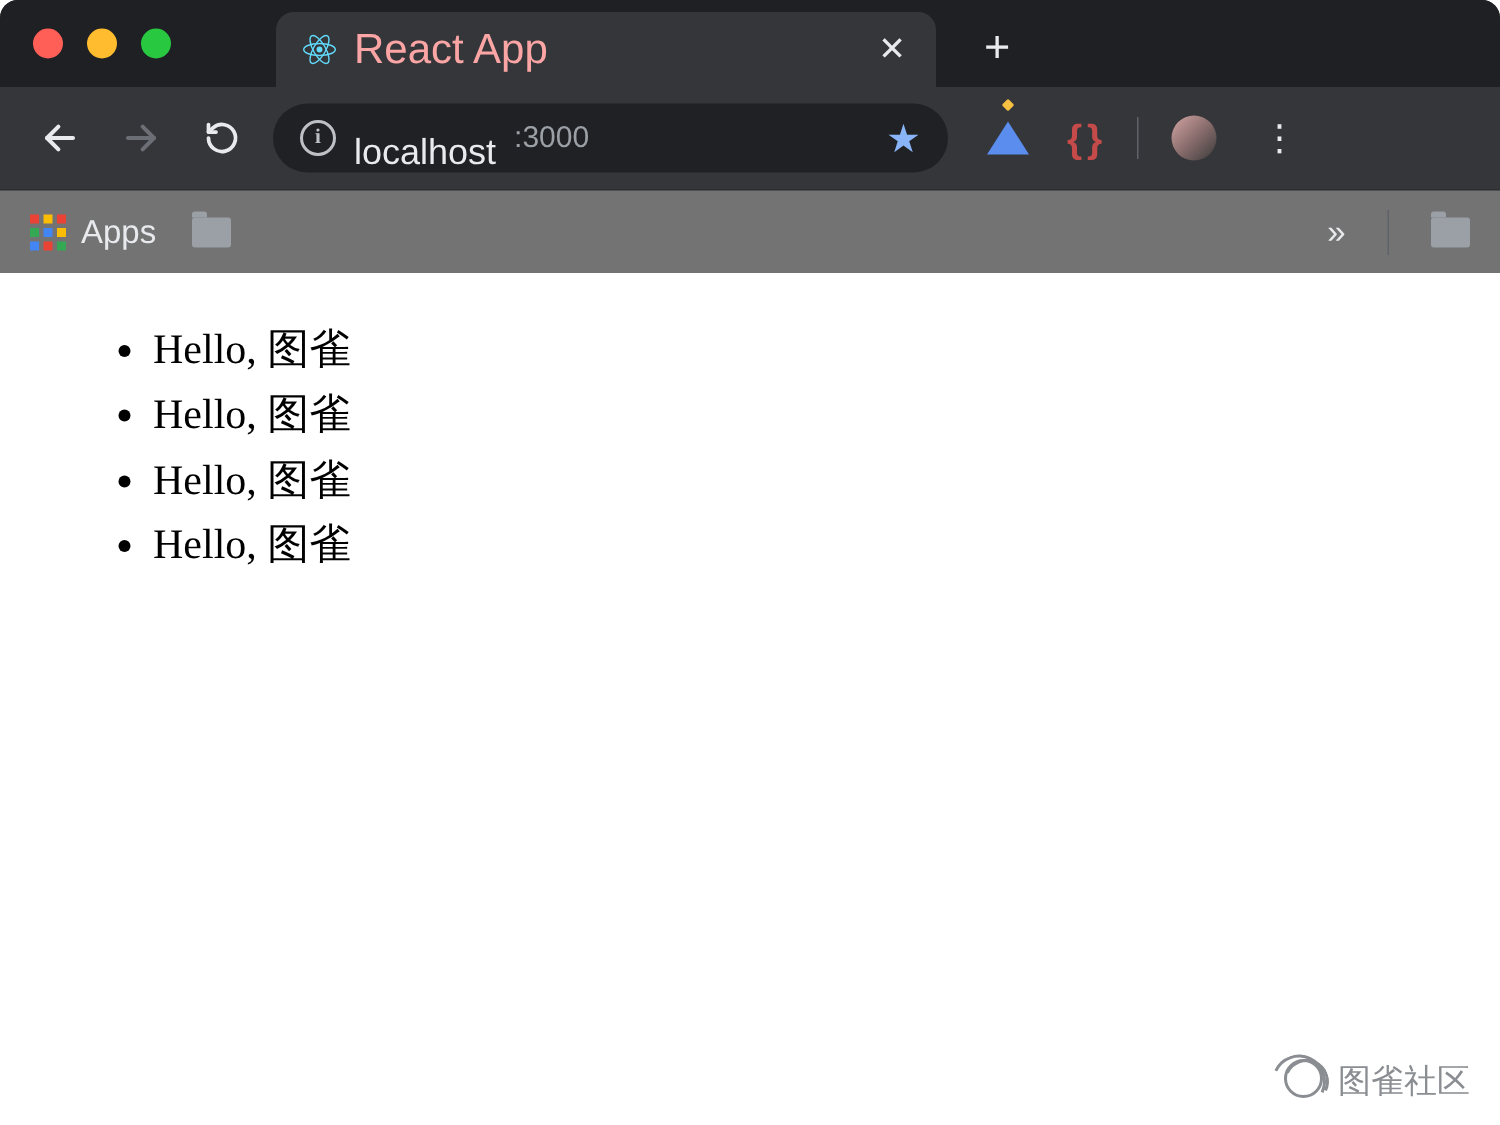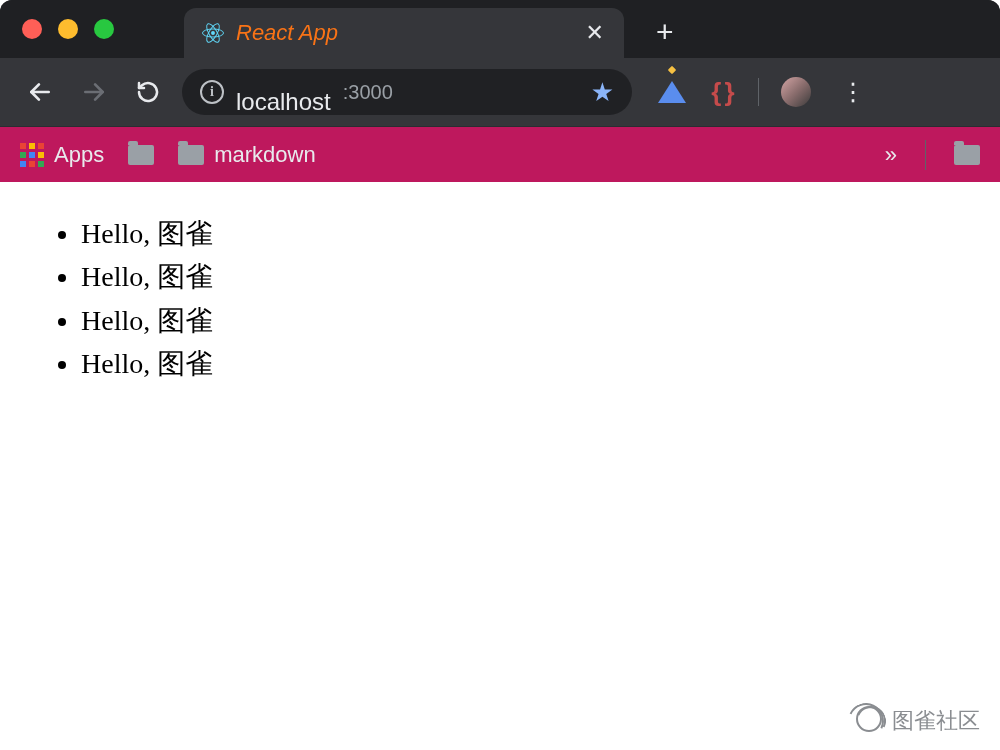--- a/index.html
+++ b/index.html
@@ -49,21 +49,21 @@
       margin-top: 8px;
     }
     .favicon {
       width: 22px;
       height: 22px;
       display: flex;
       align-items: center;
       justify-content: center;
     }
     .react-logo svg { width: 22px; height: 22px; }
-    .tab-title { font-size: 22px; color: #f97316; flex: 1; font-style: italic; }
+    .tab-title { font-size: 28px; color: #fca5a5; flex: 1; }
     .tab-close {
       font-size: 22px;
       color: #e8eaed;
       padding: 2px 6px;
       cursor: pointer;
     }
     .new-tab {
       margin-left: 22px;
       font-size: 30px;
       color: #e8eaed;
@@ -166,21 +166,21 @@
       background: linear-gradient(135deg, #d4a5a5 0%, #8a6d6d 50%, #3a3a3a 100%);
     }
     .menu-dots {
       font-size: 24px;
       color: #e8eaed;
       padding: 0 8px;
       cursor: pointer;
     }
     .bookmarks-bar {
       height: 56px;
-      background: #be185d;
+      background: #737373;
       border-top: 1px solid #2b2d31;
       display: flex;
       align-items: center;
       padding: 0 20px;
       gap: 24px;
     }
     .apps-grid {
       width: 24px;
       height: 24px;
       display: grid;
@@ -228,21 +228,21 @@
       cursor: pointer;
     }
     .bm-sep {
       width: 1px;
       height: 30px;
       background: #5f6368;
       margin: 0 4px;
     }
     .page-content {
       background: #fff;
-      padding: 30px 45px;
+      padding: 30px 66px;
     }
     .page-content ul {
       list-style: disc;
       padding-left: 36px;
     }
     .page-content li {
       font-size: 28px;
       font-family: "Times New Roman", Times, serif;
       color: #000;
       line-height: 1.55;
@@ -351,24 +351,20 @@
           <span class="g2"></span>
         <span class="g4"></span>
           <span class="g1"></span>
           <span class="g3"></span>
       </div>
       <span class="bm-label">Apps</span>
     </div>
     <div class="bm-item">
       <div class="folder-icon"></div>
     </div>
-    <div class="bm-item">
-      <div class="folder-icon"></div>
-      <span class="bm-label">markdown</span>
-    </div>
     <span class="bm-chevron">»</span>
     <div class="bm-sep"></div>
     <div class="bm-item">
       <div class="folder-icon"></div>
     </div>
   </div>
 
 </div>
 
 <div class="page-content">

